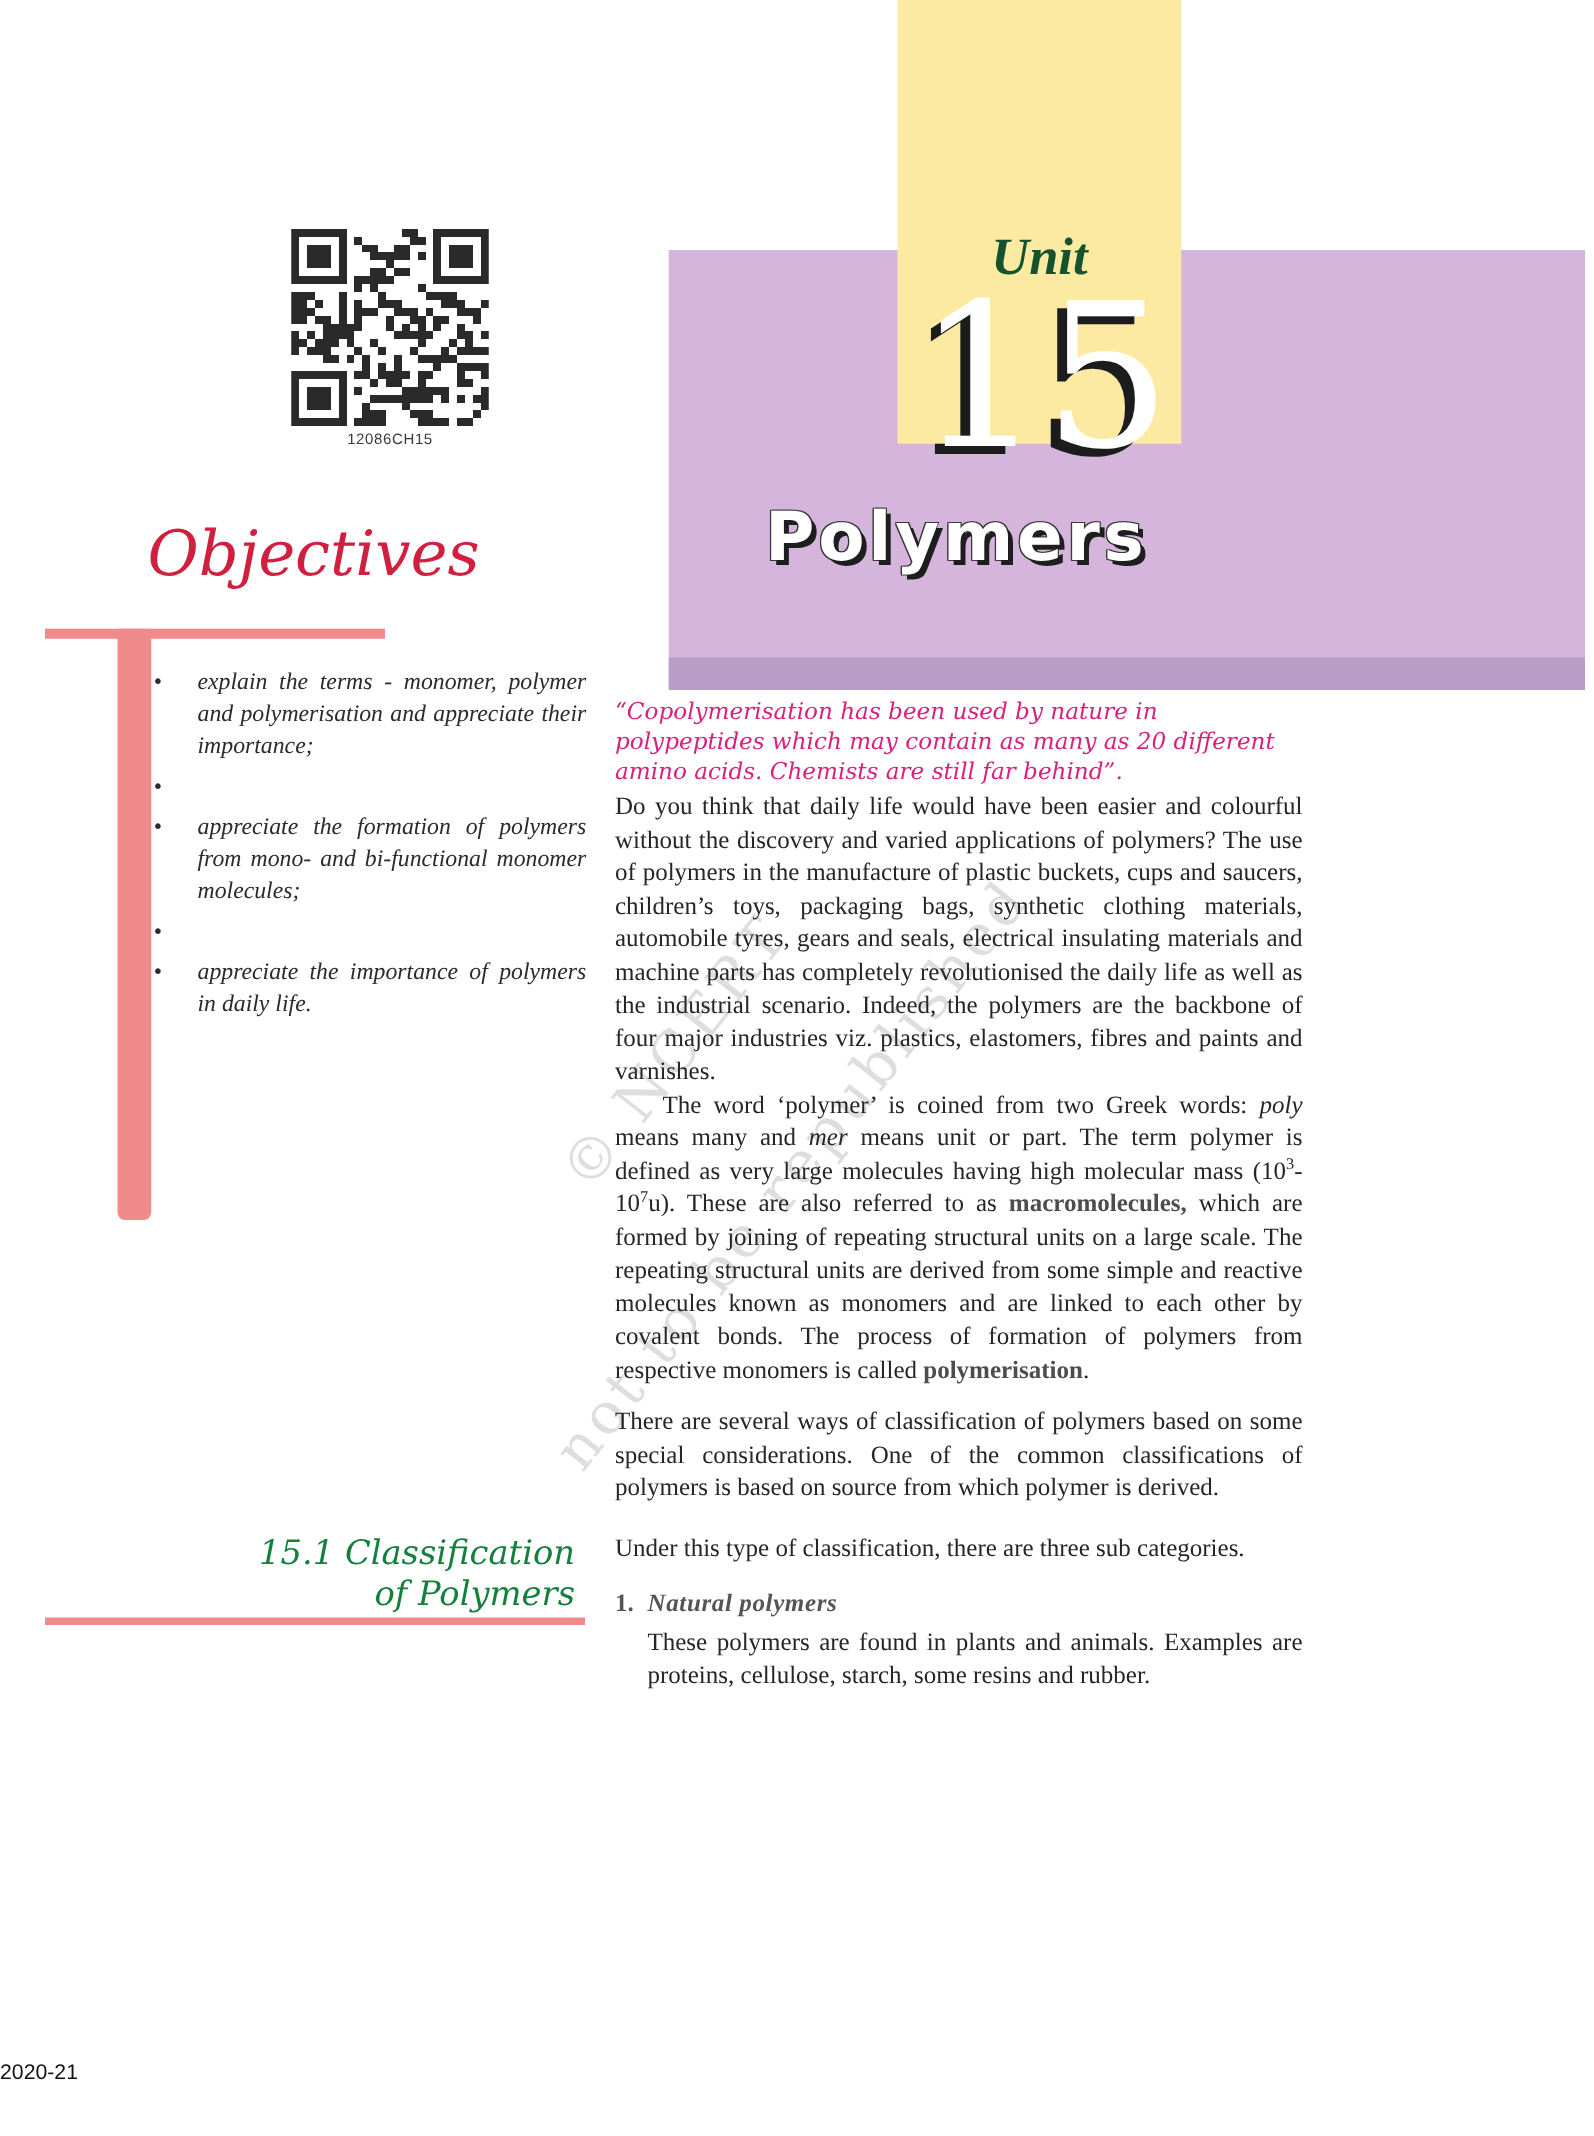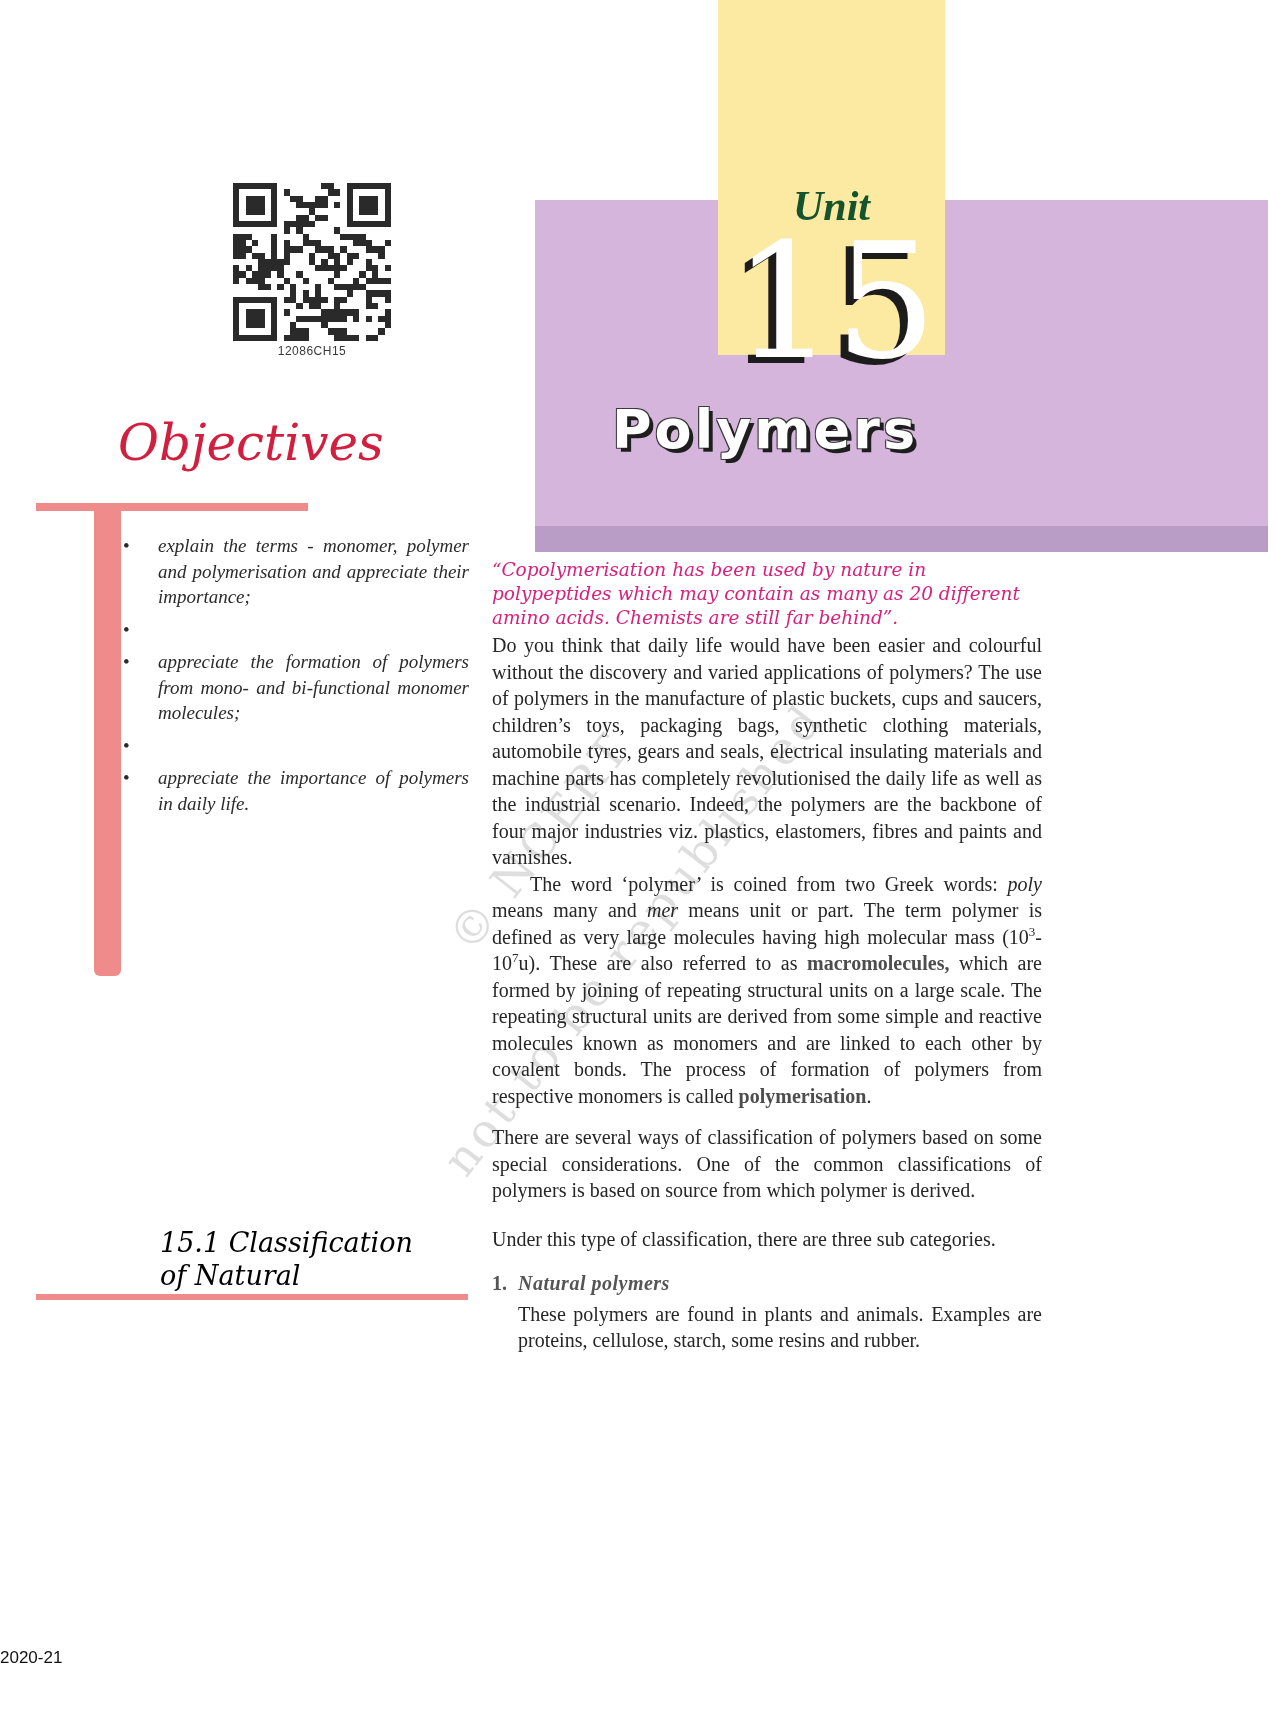--- a/index.html
+++ b/index.html
@@ -42,23 +42,23 @@
   .objectives-body{
     position:absolute;left:123px;top:533px;width:346px;
     font-size:19px;line-height:25.5px;text-align:justify;color:#2b2b2b;
   }
   .objectives-intro{margin:0 0 6px 0;}
   .obj-item{display:flex;margin:0 0 7px 0;}
   .obj-bullet{flex:0 0 35px;font-size:19px;}
   .obj-text{flex:1;text-align:justify;font-style:italic;}
   
   .section-heading{
-    position:absolute;left:160px;top:1226px;width:300px;
+    position:absolute;left:160px;top:1226px;width:300px;text-align:right;
     font-family:"DejaVu Serif",serif;font-style:italic;font-size:27px;line-height:33px;
-    color:#000000;
+    color:#15803d;
   }
   .section-rule{position:absolute;left:36px;top:1294px;width:432px;height:6px;background:#f08b8b;}
   
   .quote{
     position:absolute;left:492px;top:558px;width:556px;
     font-family:"DejaVu Serif",serif;font-style:italic;
     font-size:18.5px;line-height:24px;color:#d6217d;
   }
   .main-text{
     position:absolute;left:492px;top:632px;width:550px;
@@ -431,21 +431,21 @@
     <span class="obj-bullet">•</span>
   </div>
   <div class="obj-item">
     <span class="obj-bullet">•</span>
     <span class="obj-text">appreciate the importance of polymers in daily life.</span>
   </div>
 </div>
 
 <div class="section-heading">
   <div>15.1 Classification</div>
-  <div>of Natural</div>
+  <div>of Polymers</div>
 </div>
 <div class="section-rule"></div>
 
 <div class="quote">“Copolymerisation has been used by nature in polypeptides which may contain as many as 20 different amino acids. Chemists are still far behind”.</div>
 
 <div class="main-text">
   <p class="para1">Do you think that daily life would have been easier and colourful without the discovery and varied applications of polymers? The use of polymers  in the manufacture of plastic buckets, cups and saucers, children’s toys, packaging bags, synthetic clothing materials, automobile tyres, gears and seals, electrical insulating materials and machine parts has completely revolutionised the daily life as well as the industrial scenario. Indeed, the polymers are the backbone of four major industries viz. plastics, elastomers, fibres and paints and varnishes.</p>
   <p class="para2"><span>The word ‘polymer’ is coined from two Greek words: </span><span class="ital">poly</span><span> means many and </span><span class="ital">mer</span><span> means unit or part. The term polymer is defined as very large molecules having high molecular mass (10</span><span class="sup">3</span><span>-10</span><span class="sup">7</span><span>u). These are also referred to as </span><span class="boldgray">macromolecules,</span><span> which are formed by joining of repeating structural units on a large scale. The repeating structural units are derived from some simple and reactive molecules known as monomers and are linked to each other by covalent bonds. The process of formation of polymers from respective monomers is called </span><span class="boldgray">polymerisation</span><span>.</span></p>
   <p class="para3">There are several ways of classification of polymers based on some  special considerations. One of the common classifications of polymers is based on source from which polymer is derived.</p>
   <p class="para4">Under this type of classification, there are three sub categories.</p>

